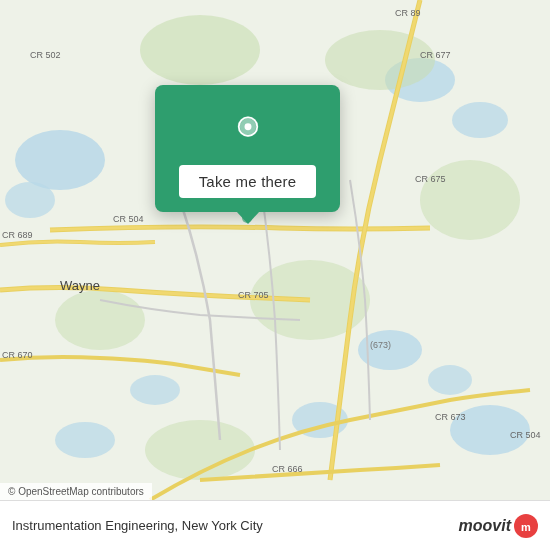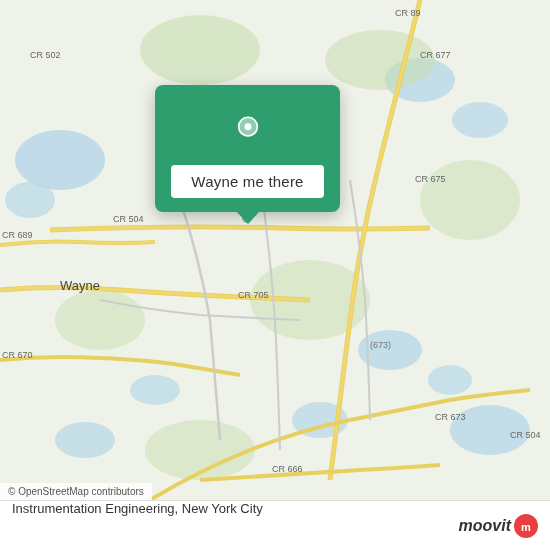--- a/index.html
+++ b/index.html
@@ -180,37 +180,37 @@
       <svg id="moovit-icon" viewBox="0 0 52 52" xmlns="http://www.w3.org/2000/svg">
 
         <circle cx="26" cy="22" r="18" fill="white" opacity="0.25"></circle>
         <circle cx="26" cy="22" r="14" fill="white" opacity="0.3"></circle>
 
         <circle cx="26" cy="22" r="16" fill="none" stroke="white" stroke-width="3"></circle>
 
         <circle cx="26" cy="22" r="6" fill="white"></circle>
       </svg>
     </div>
-    <button id="take-me-there-btn">Wayne me there</button>
+    <button id="take-me-there-btn">Take me there</button>
   </div>
 </div>
 
 <div id="bottom-bar">
   <span id="attribution" style="font-size:11px; color:#555;">© OpenStreetMap contributors</span>
   <div id="moovit-logo" style="display:flex;align-items:center;gap:4px;">
     <span style="font-size:17px;font-weight:bold;color:#333;font-style:italic;">moovit</span>
 
     <svg width="26" height="26" viewBox="0 0 26 26">
       <circle cx="13" cy="13" r="13" fill="#e84040"></circle>
       <text x="13" y="18" text-anchor="middle" font-size="12" fill="white" font-weight="bold" font-family="Arial">m</text>
     </svg>
   </div>
 </div>
 
-<div style="position:absolute;bottom:0;left:0;width:550px;height:50px;background:white;display:flex;padding:0 12px;border-top:1px solid #ddd;z-index:20;">
+<div style="position:absolute;bottom:0;left:0;width:550px;height:50px;background:white;display:flex;align-items:center;padding:0 12px;border-top:1px solid #ddd;z-index:20;">
   <span style="font-size:13px;color:#333;flex:1;">Instrumentation Engineering, New York City</span>
   <div style="display:flex;align-items:center;gap:3px;">
     <span style="font-size:16px;font-weight:bold;color:#333;font-style:italic;">moovit</span>
     <svg width="24" height="24" viewBox="0 0 24 24">
       <circle cx="12" cy="12" r="12" fill="#e84040"></circle>
       <text x="12" y="17" text-anchor="middle" font-size="11" fill="white" font-weight="bold" font-family="Arial">m</text>
     </svg>
   </div>
 </div>
 

